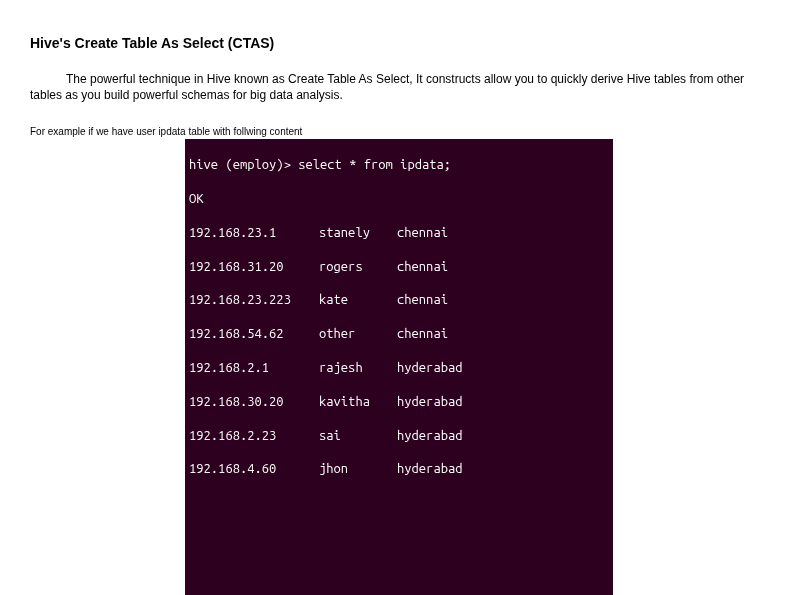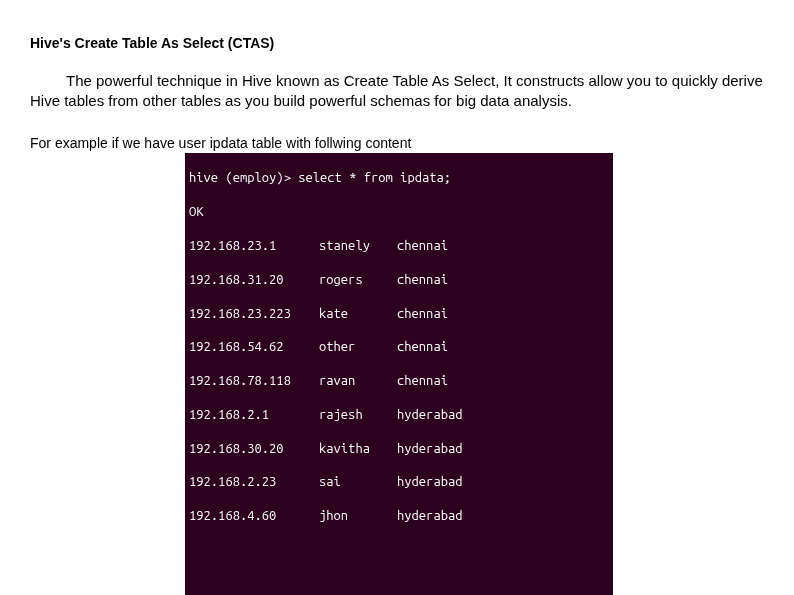--- a/index.html
+++ b/index.html
@@ -12,27 +12,27 @@
     width: 794px;
     box-sizing: border-box;
   }
   .title {
     text-align: left;
     font-weight: bold;
     font-size: 14px;
     margin: 15px 0 20px 0;
   }
   .para {
-    font-size: 15px;
+    font-size: 12px;
     line-height: 1.35;
     margin: 0 0 23px 0;
     text-indent: 36px;
   }
   .example-lead {
-    font-size: 14px;
+    font-size: 10px;
     margin-top: 20px;
     margin-bottom: 2px;
   }
   .terminal {
     background: #2c001e;
     color: #ffffff;
     font-family: "Ubuntu Mono", "DejaVu Sans Mono", Consolas, monospace;
     font-size: 13px;
     line-height: 1.3;
     padding: 0 4px 2px 4px;
@@ -55,21 +55,20 @@
 
 <div class="example-lead">For example if we have user ipdata table with follwing content</div>
 
 <div class="terminal">
 <span class="term-row">hive (employ)&gt; select * from ipdata;</span>
 <span class="term-row">OK</span>
 <span class="term-row"><span class="col-ip">192.168.23.1</span><span class="col-name">stanely</span><span class="col-city">chennai</span></span>
 <span class="term-row"><span class="col-ip">192.168.31.20</span><span class="col-name">rogers</span><span class="col-city">chennai</span></span>
 <span class="term-row"><span class="col-ip">192.168.23.223</span><span class="col-name">kate</span><span class="col-city">chennai</span></span>
 <span class="term-row"><span class="col-ip">192.168.54.62</span><span class="col-name">other</span><span class="col-city">chennai</span></span>
-<span class="term-row"><span class="col-ip">192.168.78.118</span><span class="col-name">ravan</span><span class="col-city">chennai</span></span>
 <span class="term-row"><span class="col-ip">192.168.2.1</span><span class="col-name">rajesh</span><span class="col-city">hyderabad</span></span>
 <span class="term-row"><span class="col-ip">192.168.30.20</span><span class="col-name">kavitha</span><span class="col-city">hyderabad</span></span>
 <span class="term-row"><span class="col-ip">192.168.2.23</span><span class="col-name">sai</span><span class="col-city">hyderabad</span></span>
 <span class="term-row"><span class="col-ip">192.168.4.60</span><span class="col-name">jhon</span><span class="col-city">hyderabad</span></span>
 
 
 
 
 
 

